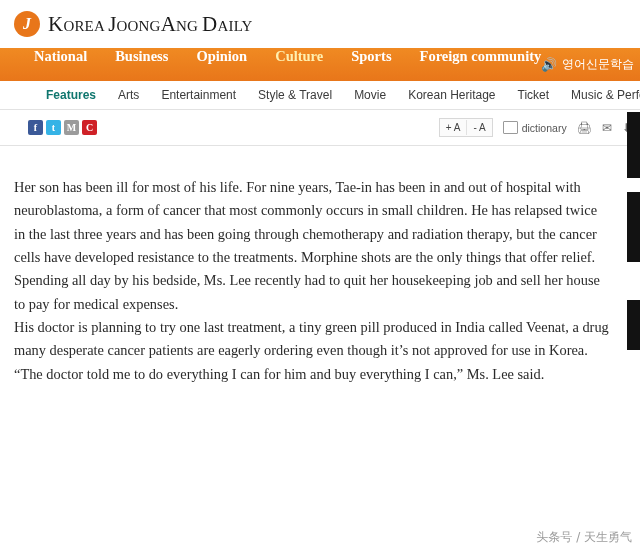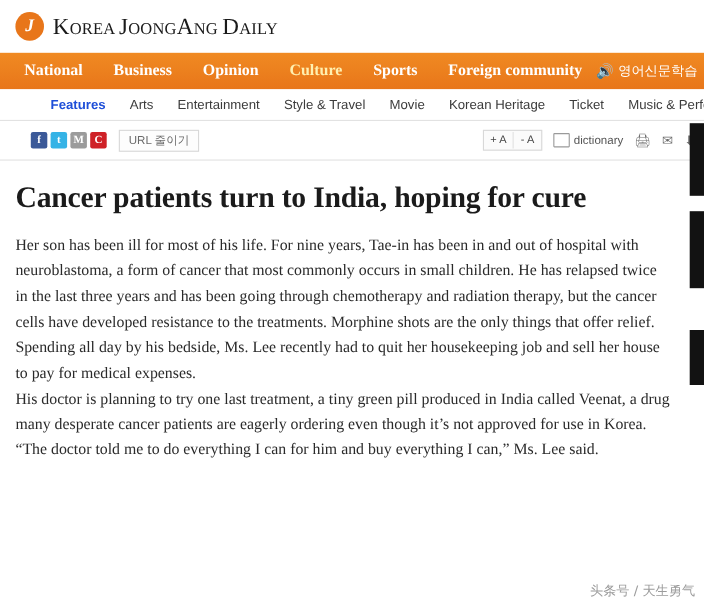--- a/index.html
+++ b/index.html
@@ -48,22 +48,21 @@
   }
   .logo-text .small-caps {
     font-size: 15px;
   }
 
   
   .nav-primary {
     height: 33px;
     background: linear-gradient(#f08a22, #e8761a);
     display: flex;
-    align-items: center;
-    padding-left: 22px;
+    padding-left: 34px;
     box-sizing: border-box;
     position: relative;
   }
   .nav-primary .nav-item {
     color: #ffffff;
     font-family: "Liberation Serif", serif;
     font-weight: bold;
     font-size: 14.5px;
     margin-right: 28px;
     white-space: nowrap;
@@ -97,21 +96,21 @@
     padding-left: 26px;
     box-sizing: border-box;
   }
   .nav-secondary .sub-item {
     font-size: 12px;
     color: #3b3b3b;
     margin-right: 22px;
     white-space: nowrap;
   }
   .nav-secondary .sub-item.active {
-    color: #1d4ed8;
+    color: #0f766e;
     font-weight: bold;
     padding-left: 20px;
   }
 
   
   .toolbar {
     height: 36px;
     border-bottom: 1px solid #e2e2e2;
     display: flex;
     align-items: center;
@@ -283,38 +282,36 @@
   <div class="sub-item">Music &amp; Performance</div>
 </div>
 
 <div class="toolbar">
   <div class="share-group">
     <div class="sq sq-fb">f</div>
     <div class="sq sq-tw">t</div>
     <div class="sq sq-me">M</div>
     <div class="sq sq-cy">C</div>
   </div>
-  <div class="url-box">URL 줄이기</div>
   <div class="toolbar-right">
     <div class="font-size-box">
       <span>+ A</span>
       <span>- A</span>
     </div>
     <div class="dict-box">
       <span class="dict-icon"></span>
       <span>dictionary</span>
     </div>
     <span class="tool-icon">🖨</span>
     <span class="tool-icon">✉</span>
     <span class="tool-icon">⬇</span>
   </div>
 </div>
 
 <div class="article">
-  <h1 class="headline">Cancer patients turn to India, hoping for cure</h1>
   <div class="body-text">
     <p>Her son has been ill for most of his life. For nine years, Tae-in has been in and out of hospital with neuroblastoma, a form of cancer that most commonly occurs in small children. He has relapsed twice in the last three years and has been going through chemotherapy and radiation therapy, but the cancer cells have developed resistance to the treatments. Morphine shots are the only things that offer relief.</p>
     <p>Spending all day by his bedside, Ms. Lee recently had to quit her housekeeping job and sell her house to pay for medical expenses.</p>
     <p>His doctor is planning to try one last treatment, a tiny green pill produced in India called Veenat, a drug many desperate cancer patients are eagerly ordering even though it’s not approved for use in Korea.</p>
     <p>“The doctor told me to do everything I can for him and buy everything I can,” Ms. Lee said.</p>
   </div>
 </div>
 
 <div class="edge-strip strip-a"></div>
 <div class="edge-strip strip-b"></div>

